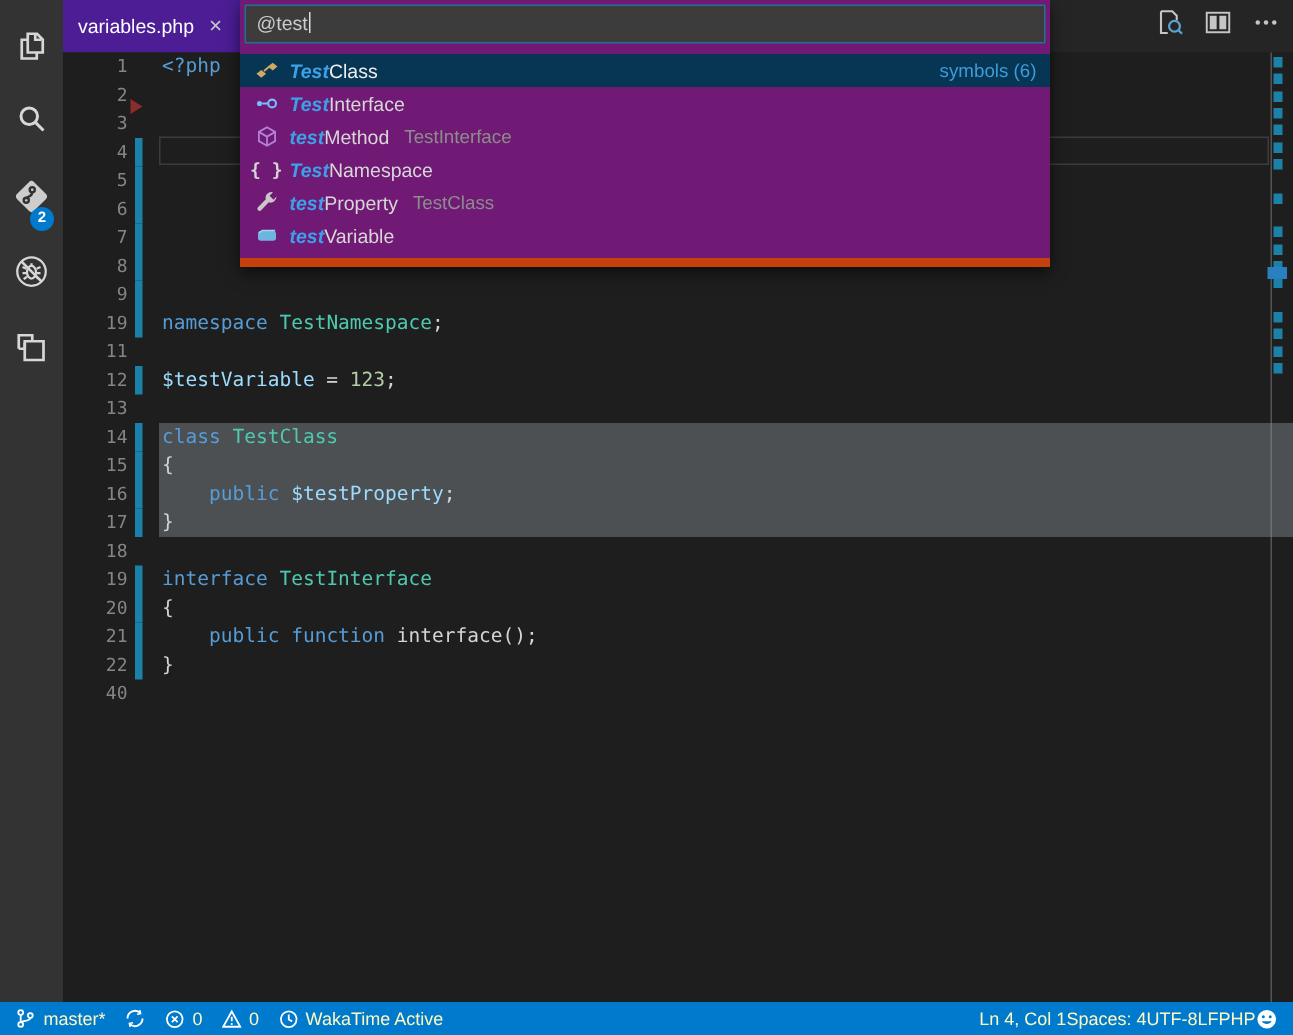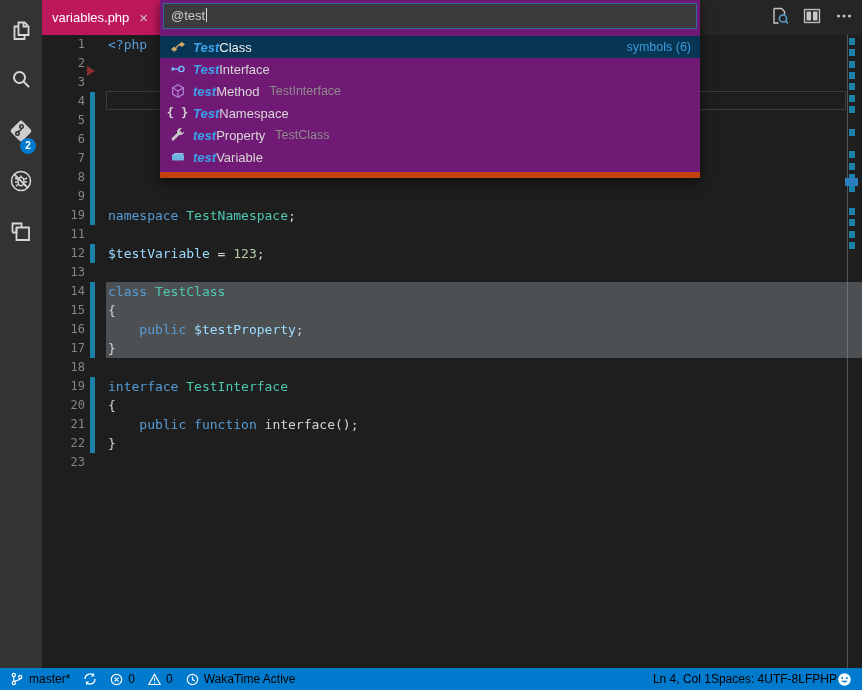--- a/index.html
+++ b/index.html
@@ -5,21 +5,21 @@
   html,body{margin:0;padding:0;background:#1e1e1e;}
   #root{position:relative;width:862px;height:690px;background:#1e1e1e;overflow:hidden;
         font-family:"Liberation Sans",sans-serif;-webkit-font-smoothing:antialiased;}
   
   .activitybar{position:absolute;left:0;top:0;width:42px;height:668px;background:#333333;z-index:5;}
   .ab-item{position:absolute;left:0;width:42px;height:44px;display:flex;align-items:center;justify-content:center;cursor:pointer;}
   .ab-badge{position:absolute;left:20px;top:27px;width:16px;height:16px;border-radius:50%;
             background:var(--badge);color:#fff;font-size:10px;line-height:16px;text-align:center;font-weight:bold;}
   
   .tabbar{position:absolute;left:42px;top:0;width:820px;height:35px;background:#252526;z-index:1;}
-  .tab{position:absolute;left:0;top:0;height:35px;width:118px;background:#be185d;display:flex;
+  .tab{position:absolute;left:0;top:0;height:35px;width:118px;background:#4c1d95;display:flex;
        align-items:center;box-sizing:border-box;padding:0 10px;cursor:pointer;}
   .tab-label{color:#ffffff;font-size:13px;}
   .tab-close{margin-left:10px;color:#c5c5c5;font-size:15px;line-height:15px;cursor:pointer;}
   .editor-actions{position:absolute;right:8px;top:0;height:35px;display:flex;align-items:center;gap:12px;}
   .ea-btn{width:20px;height:20px;display:flex;align-items:center;justify-content:center;cursor:pointer;}
   
   .editor{position:absolute;left:42px;top:35px;width:820px;height:633px;background:#1e1e1e;z-index:1;}
   .range-highlight{position:absolute;left:64px;top:247px;width:756px;height:76px;background:#4d5053;}
   .current-line{position:absolute;left:64px;top:56px;width:740px;height:19px;border:1px solid #3c3c3c;box-sizing:border-box;}
   .gutter-num{position:absolute;left:0;width:43px;height:19px;line-height:19px;text-align:right;
@@ -47,21 +47,21 @@
   .qo-row.selected{background:var(--selrow);}
   .qo-icon{width:17px;height:16px;margin-right:7px;flex:none;display:flex;align-items:center;justify-content:center;}
   .qo-match{color:var(--match);font-weight:bold;font-style:italic;}
   .qo-rest{color:#d7d7d7;}
   .selected .qo-rest{color:#eeeeee;}
   .qo-detail{color:#8d8d8d;margin-left:10px;font-size:12.5px;}
   .qo-badge{margin-left:auto;color:#3d9bd8;font-size:12.5px;}
   .qo-ns{color:#d4d4d4;font-family:"DejaVu Sans Mono",monospace;font-size:12px;font-weight:bold;}
   
   .statusbar{position:absolute;left:0;top:668px;width:862px;height:22px;background:var(--statusbar);
-             color:#000000;font-size:12px;display:flex;align-items:center;box-sizing:border-box;
+             color:#fef9c3;font-size:12px;display:flex;align-items:center;box-sizing:border-box;
              padding:0 10px;z-index:6;}
   .sb-left{display:flex;align-items:center;gap:13px;}
   .sb-right{margin-left:auto;display:flex;align-items:center;}
   .sb-item{display:flex;align-items:center;gap:5px;cursor:pointer;white-space:nowrap;}
 </style>
 </head>
 <body>
 
 <div id="root">
 
@@ -184,21 +184,21 @@
         <div class="code-line" style="top: 342px;"><span class="tk-kw">interface</span><span class="tk-pun"> </span><span class="tk-type">TestInterface</span></div>
         <div class="gutter-num" style="top: 361px;">20</div>
         <div class="mod-bar" style="top: 361px;"></div>
         <div class="code-line" style="top: 361px;"><span class="tk-pun">{</span></div>
         <div class="gutter-num" style="top: 380px;">21</div>
         <div class="mod-bar" style="top: 380px;"></div>
         <div class="code-line" style="top: 380px;"><span class="tk-pun">    </span><span class="tk-kw">public</span><span class="tk-pun"> </span><span class="tk-kw">function</span><span class="tk-pun"> </span><span class="tk-fn">interface</span><span class="tk-pun">();</span></div>
         <div class="gutter-num" style="top: 399px;">22</div>
         <div class="mod-bar" style="top: 399px;"></div>
         <div class="code-line" style="top: 399px;"><span class="tk-pun">}</span></div>
-        <div class="gutter-num" style="top: 418px;">23</div>
+        <div class="gutter-num" style="top: 418px;">40</div>
       </div>
     <div class="red-marker"></div>
     <div class="ruler-border"></div>
     <div id="ruler">
         <div class="ruler-mark" style="top: 3px;"></div>
         <div class="ruler-mark" style="top: 14px;"></div>
         <div class="ruler-mark" style="top: 26px;"></div>
         <div class="ruler-mark" style="top: 37px;"></div>
         <div class="ruler-mark" style="top: 48px;"></div>
         <div class="ruler-mark" style="top: 60px;"></div>

